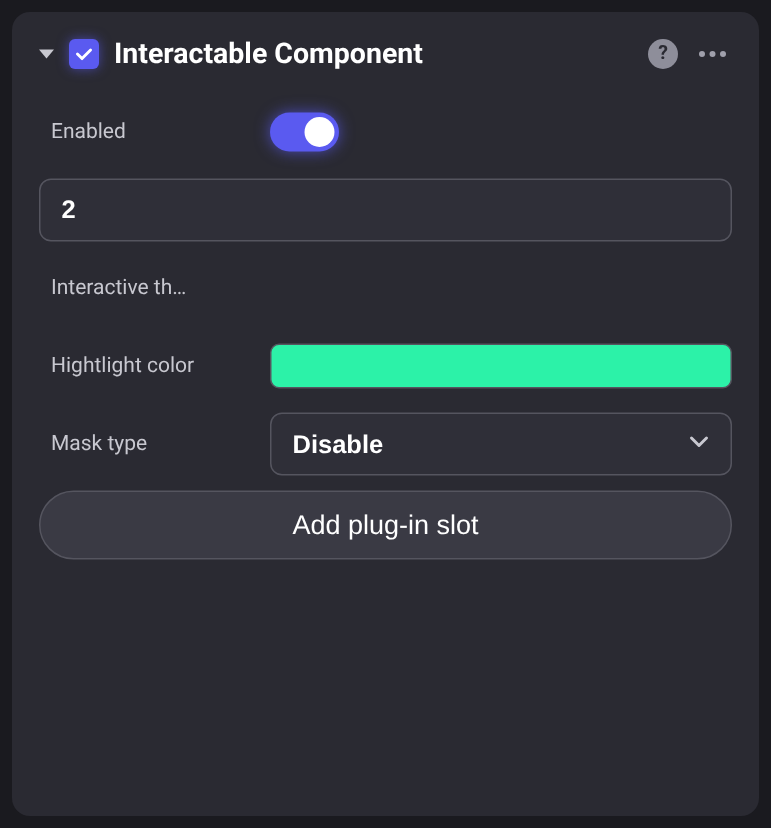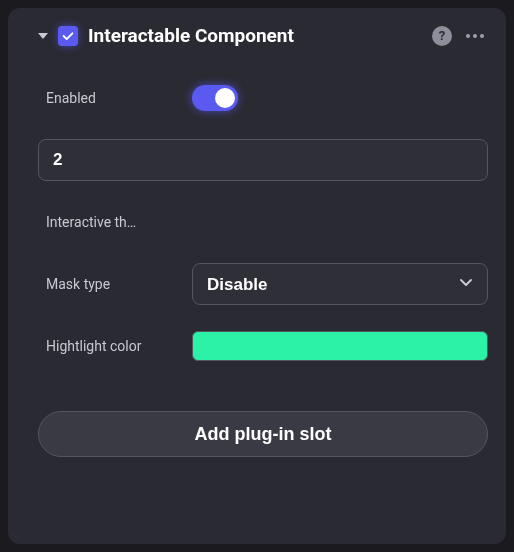--- a/index.html
+++ b/index.html
@@ -7,25 +7,25 @@
       background: #1a1a1f;
       font-family: -apple-system, BlinkMacSystemFont, "Segoe UI", Roboto, sans-serif;
       color: #e8e8ed;
       width: 514px;
       height: 552px;
       padding: 8px;
     }
     .panel {
       background: #2a2a32;
       border-radius: 12px;
-      padding: 16px 18px 18px 30px;
+      padding: 16px 18px 18px 18px;
       height: 100%;
       display: flex;
       flex-direction: column;
-      gap: 16px;
+      gap: 6px;
     }
     .header {
       display: flex;
       align-items: center;
       gap: 10px;
       margin-bottom: 12px;
     }
     .collapse-arrow {
       width: 0;
       height: 0;
@@ -152,27 +152,27 @@
     }
     .chevron svg { width: 16px; height: 16px; stroke: #c8c8d0; }
     .color-swatch {
       width: 100%;
       height: 30px;
       border-radius: 6px;
       border: 1px solid #55555f;
       cursor: pointer;
     }
     .add-btn {
-      margin-top: 26px;
+      margin-top: 2px;
       height: 46px;
       background: #3a3a44;
       border: 1px solid #55555f;
       border-radius: 23px;
       font-size: 18px;
-      font-weight: 700;
+      font-weight: 400;
       color: #ffffff;
       cursor: pointer;
       display: flex;
       align-items: center;
       justify-content: center;
     }
   </style>
 </head>
 <body>
 
@@ -205,37 +205,37 @@
     <div class="control">
       <input class="text-input" value="2" style="">
     </div>
   </div>
 
 
   <div class="row">
     <div class="label">Interactive th…</div>
   </div>
 
+
+  <div class="row">
+    <div class="label">Hightlight color</div>
+    <div class="control">
+      <div class="color-swatch" style="background:#2cf2a8"></div>
+    </div>
+  </div>
 
   <div class="row">
     <div class="label">Mask type</div>
     <div class="control select-wrap">
       <select class="select">
         <option>Disable</option>
       </select>
       <div class="chevron">
         <svg viewBox="0 0 16 16">
             <path d="M3 6 L8 11 L13 6" stroke-width="2" fill="none" stroke-linecap="round" stroke-linejoin="round"></path>
           </svg>
       </div>
     </div>
   </div>
 
-  <div class="row">
-    <div class="label">Hightlight color</div>
-    <div class="control">
-      <div class="color-swatch" style="background:#2cf2a8"></div>
-    </div>
-  </div>
-
   <button class="add-btn">Add plug-in slot</button>
 
 </div>
 
 </body></html>

